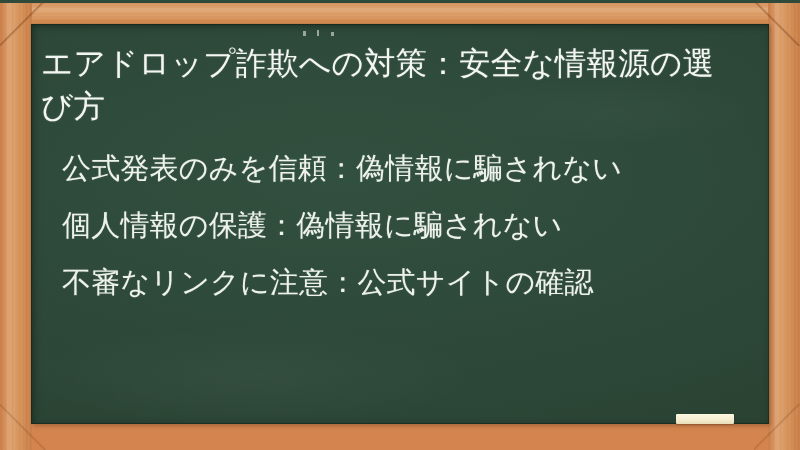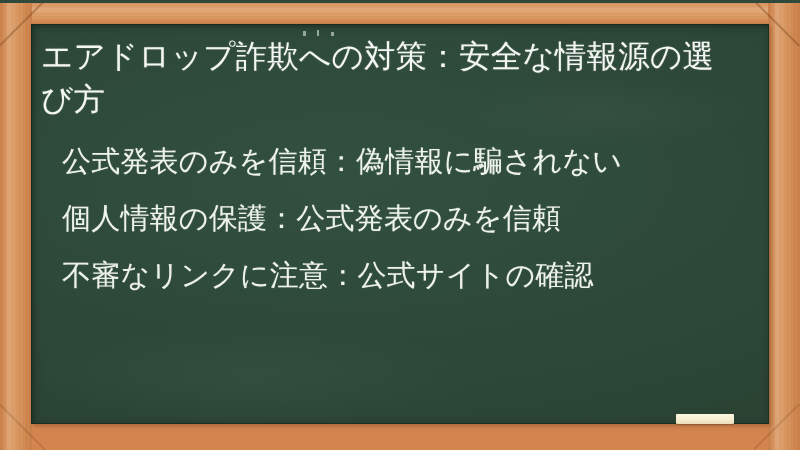--- a/index.html
+++ b/index.html
@@ -101,21 +101,21 @@
     position: absolute; inset: 0;
     background:
       radial-gradient(ellipse 45% 18% at 30% 88%, rgba(225,235,225,0.035), transparent 70%),
       radial-gradient(ellipse 30% 12% at 78% 22%, rgba(225,235,225,0.028), transparent 70%);
     pointer-events: none;
   }
 
   
   .board-text {
     position: absolute;
-    left: 0; top: 5px;
+    left: 0; top: 12px;
     width: 738px;
     padding: 6px 18px 0 5px;
   }
 
   .title {
     color: #f3f6f2;
     font-size: 31.5px;
     line-height: 1.37;
     font-weight: 400;
     letter-spacing: 0.2px;
@@ -180,21 +180,21 @@
 
     <div class="fleck" style="left:272px;top:7px;width:3px;height:5px;"></div>
     <div class="fleck" style="left:286px;top:6px;width:2px;height:6px;"></div>
     <div class="fleck" style="left:300px;top:8px;width:3px;height:4px;"></div>
 
     <div class="board-text">
       <div class="title">エアドロップ詐欺への対策：安全な情報源の選び方</div>
 
       <ul class="bullets">
         <li class="bullet">公式発表のみを信頼：偽情報に騙されない</li>
-        <li class="bullet">個人情報の保護：公式発表のみを信頼</li>
+        <li class="bullet">個人情報の保護：偽情報に騙されない</li>
         <li class="bullet">不審なリンクに注意：公式サイトの確認</li>
       </ul>
     </div>
   </div>
 
   <div class="chalk-stick"></div>
 
 </div>
 
 </body></html>

